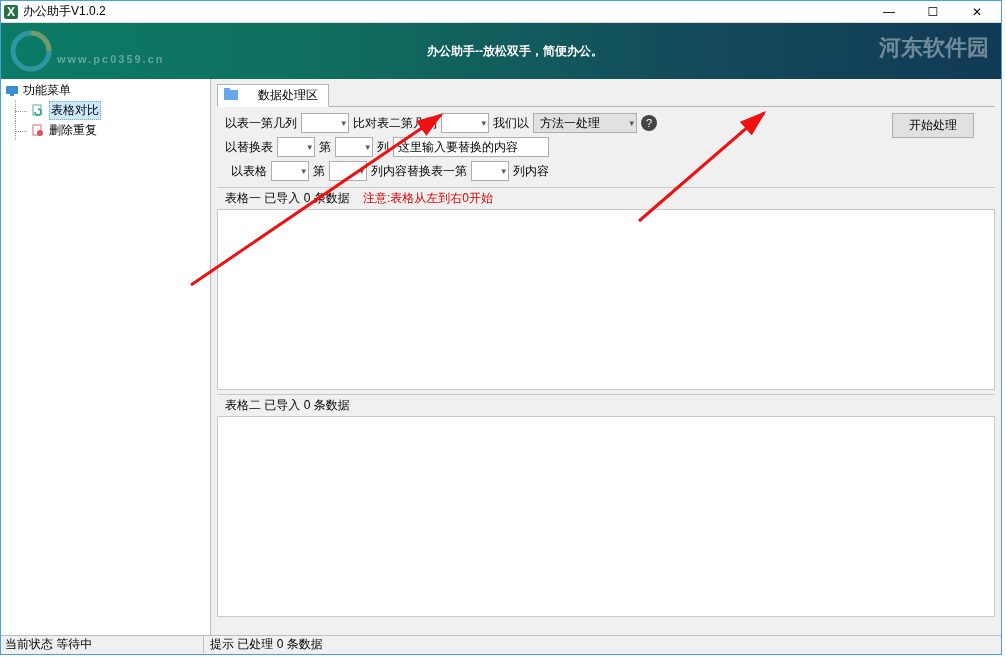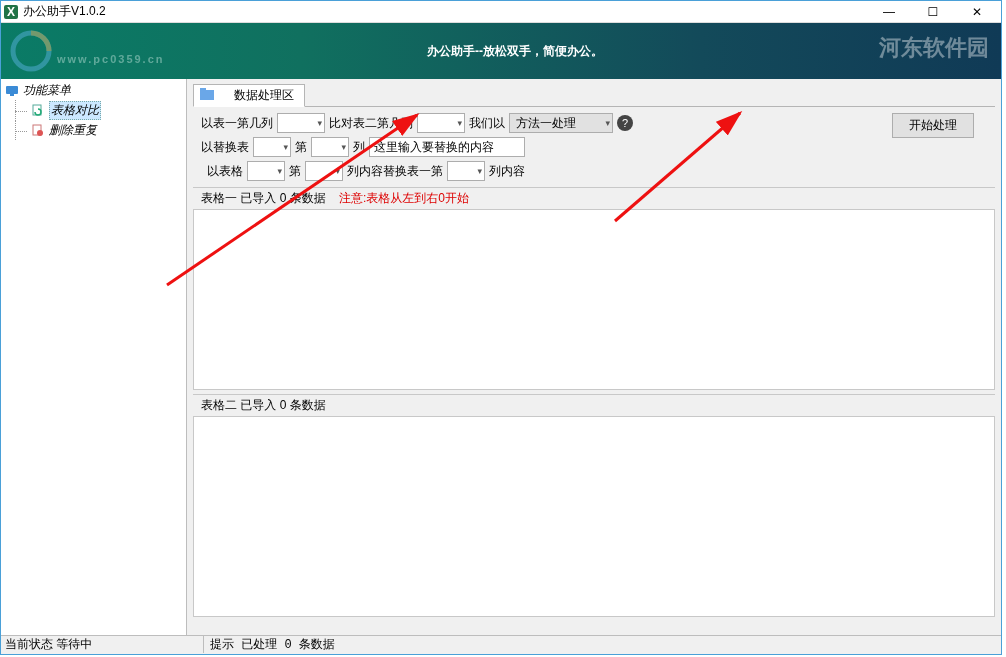--- a/index.html
+++ b/index.html
@@ -13,21 +13,21 @@
 .titlebar .winbtn { width: 44px; height: 20px; text-align: center; line-height: 20px; }
 
 
 .banner { height: 56px; background: linear-gradient(90deg, #0a7b66 0%, #10705f 30%, #134a5a 70%, #103a56 100%); color: #fff; display: flex; align-items: center; padding-left: 28px; font-size: 16px; font-weight: bold; position: relative; justify-content: center; }
 .banner .wm { position: absolute; right: 12px; top: 10px; color: rgba(255,255,255,.4); font-size: 22px; font-weight: bold; pointer-events: none; }
 .banner .wmlogo { position: absolute; left: 8px; top: 6px; width: 44px; height: 44px; opacity: .55; }
 .banner .wmtxt { position: absolute; left: 56px; top: 30px; font-size: 11px; color: rgba(180,220,210,.5); letter-spacing: 2px; }
 
 
 .body { display: flex; height: 556px; }
-.sidebar { width: 186px; background: #fff; border-right: 1px solid #bdbdbd; padding: 2px 16px 0 4px; font-style: italic; }
+.sidebar { width: 210px; background: #fff; border-right: 1px solid #bdbdbd; padding: 2px 16px 0 4px; }
 .tree-root { display: flex; align-items: center; gap: 4px; padding: 1px 0; }
 .tree-child { display: flex; align-items: center; gap: 4px; padding: 1px 0 1px 26px; position: relative; }
 .tree-child::before { content: ""; position: absolute; left: 10px; top: 0; bottom: 0; border-left: 1px dotted #999; }
 .tree-child::after { content: ""; position: absolute; left: 10px; top: 50%; width: 12px; border-top: 1px dotted #999; }
 .tree-child.selected span.lbl { background: #cce8ff; border: 1px dotted #7aa; padding: 0 1px; }
 .tree-icon { width: 14px; height: 14px; display: inline-block; }
 
 .main { flex: 1; background: #f0f0f0; padding: 4px 6px 4px 6px; position: relative; }
 
 
@@ -49,21 +49,21 @@
 
 .panelhdr { background: #f0f0f0; border-top: 1px solid #c8c8c8; border-bottom: 1px solid #c8c8c8; padding: 2px 8px; }
 .panelhdr .warn { color: #d00; margin-left: 10px; }
 .panelbody { background: #fff; border: 1px solid #c8c8c8; border-top: none; }
 .panel1 .panelbody { height: 180px; }
 .panel2 .panelbody { height: 200px; }
 
 
 .status { height: 18px; border-top: 1px solid #bdbdbd; background: #f0f0f0; display: flex; align-items: center; font-size: 12px; }
 .status .cell1 { width: 203px; padding-left: 4px; border-right: 1px solid #bdbdbd; }
-.status .cell2 { padding-left: 6px; font-family: Liberation Mono, monospace; }
+.status .cell2 { padding-left: 6px; }
 
 
 .arrow { position: absolute; pointer-events: none; }
 </style>
 </head>
 <body>
 
 <div class="window">
 
   <div class="titlebar">

